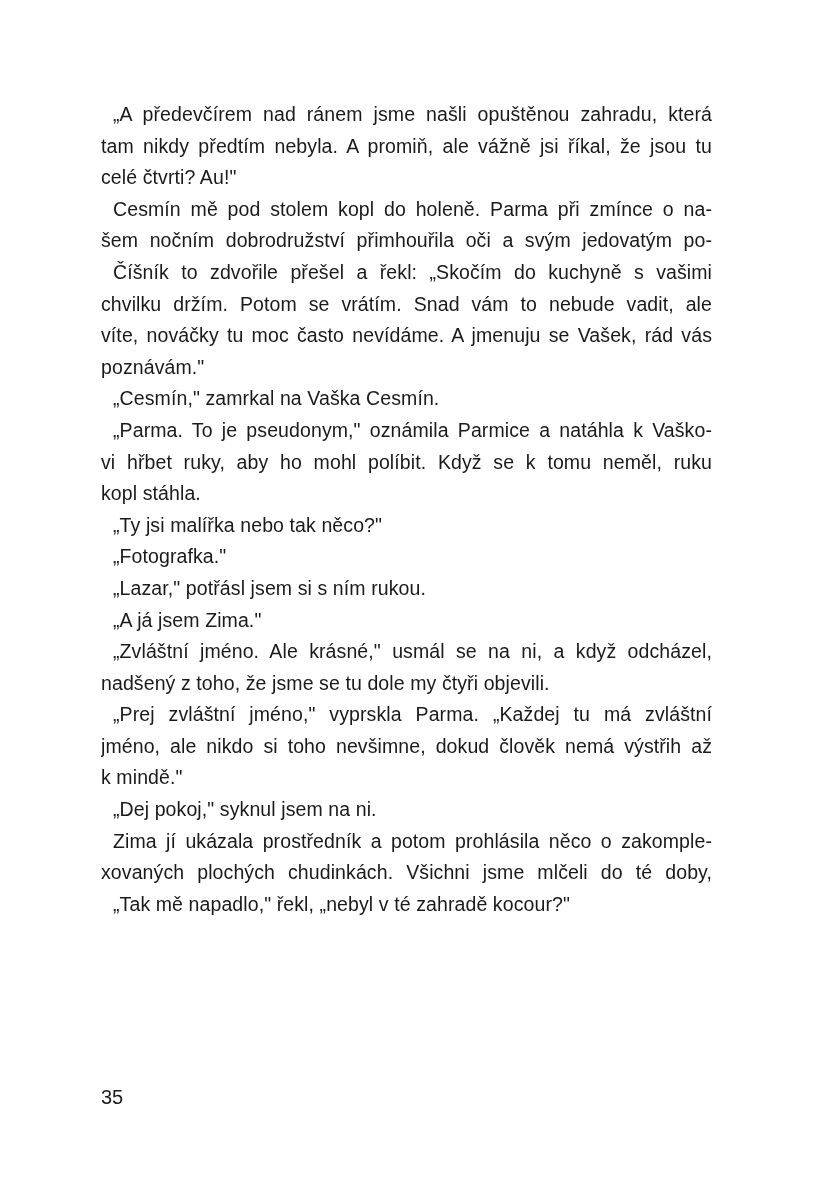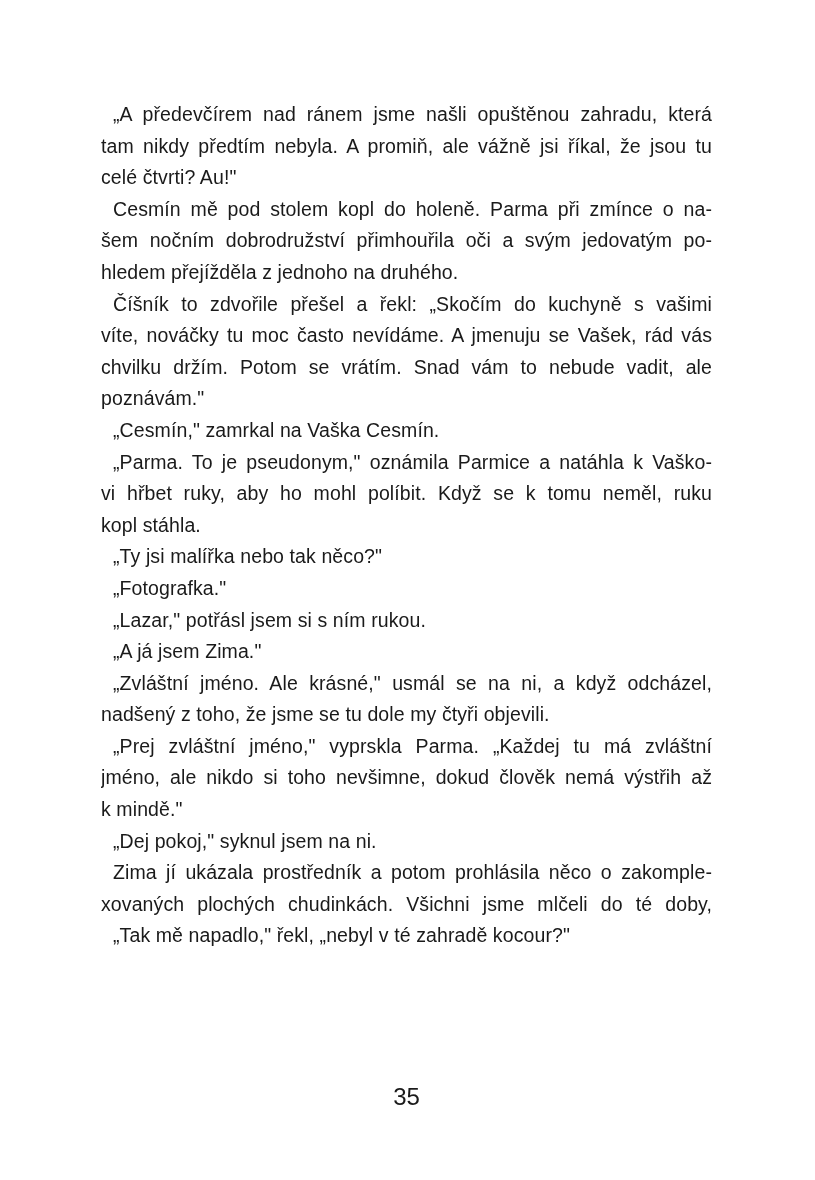--- a/index.html
+++ b/index.html
@@ -37,39 +37,38 @@
     text-align-last: justify;
   }
   .line.indent {
     text-indent: 12px;
   }
   .page-number {
     position: absolute;
     left: 101px;
     top: 1083px;
     width: 611px;
-    text-align: center;
-    font-size: 24px;
+    text-align: left;
+    font-size: 20px;
     line-height: 28px;
   }
 </style>
 </head>
 <body>
 
 <div class="book-page">
   <div class="text-block">
       <div class="line indent just">„A předevčírem nad ránem jsme našli opuštěnou zahradu, která</div>
       <div class="line just">tam nikdy předtím nebyla. A promiň, ale vážně jsi říkal, že jsou tu</div>
       <div class="line">celé čtvrti? Au!"</div>
       <div class="line indent just">Cesmín mě pod stolem kopl do holeně. Parma při zmínce o na-</div>
       <div class="line just">šem nočním dobrodružství přimhouřila oči a svým jedovatým po-</div>
-      <div class="line">hledem přejížděla z jednoho na druhého.</div>
       <div class="line indent just">Číšník to zdvořile přešel a řekl: „Skočím do kuchyně s vašimi</div>
+      <div class="line just">chvilku držím. Potom se vrátím. Snad vám to nebude vadit, ale</div>
       <div class="line just">víte, nováčky tu moc často nevídáme. A jmenuju se Vašek, rád vás</div>
-      <div class="line just">chvilku držím. Potom se vrátím. Snad vám to nebude vadit, ale</div>
       <div class="line">poznávám."</div>
       <div class="line indent">„Cesmín," zamrkal na Vaška Cesmín.</div>
       <div class="line indent just">„Parma. To je pseudonym," oznámila Parmice a natáhla k Vaško-</div>
       <div class="line just">vi hřbet ruky, aby ho mohl políbit. Když se k tomu neměl, ruku</div>
       <div class="line">kopl stáhla.</div>
       <div class="line indent">„Ty jsi malířka nebo tak něco?"</div>
       <div class="line indent">„Fotografka."</div>
       <div class="line indent">„Lazar," potřásl jsem si s ním rukou.</div>
       <div class="line indent">„A já jsem Zima."</div>
       <div class="line indent just">„Zvláštní jméno. Ale krásné," usmál se na ni, a když odcházel,</div>

